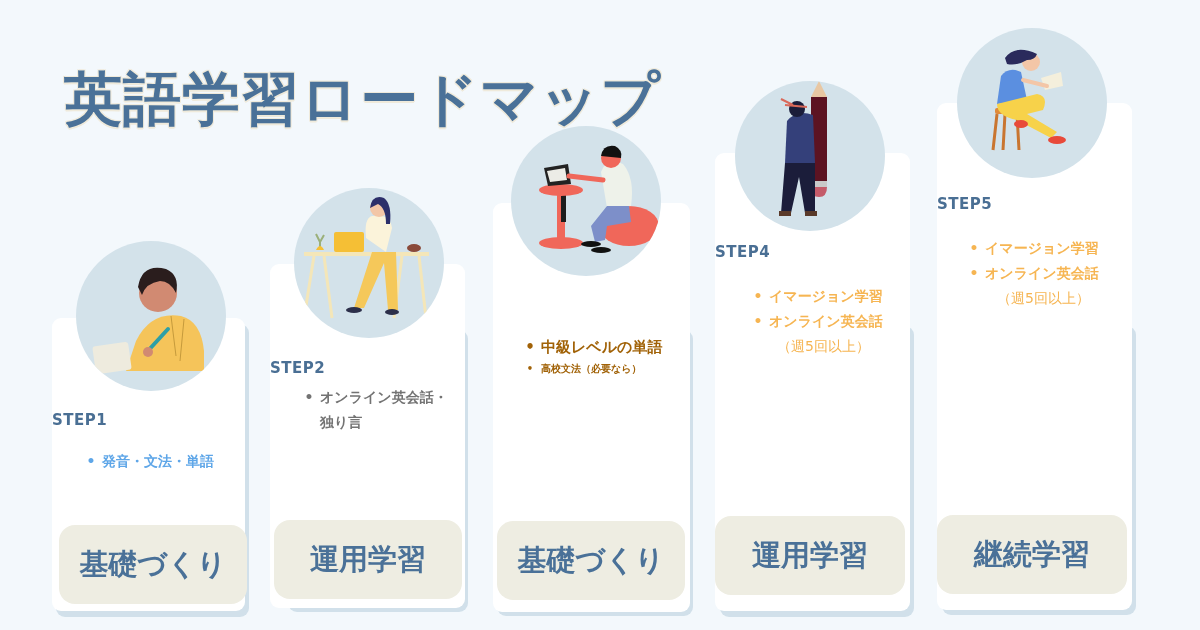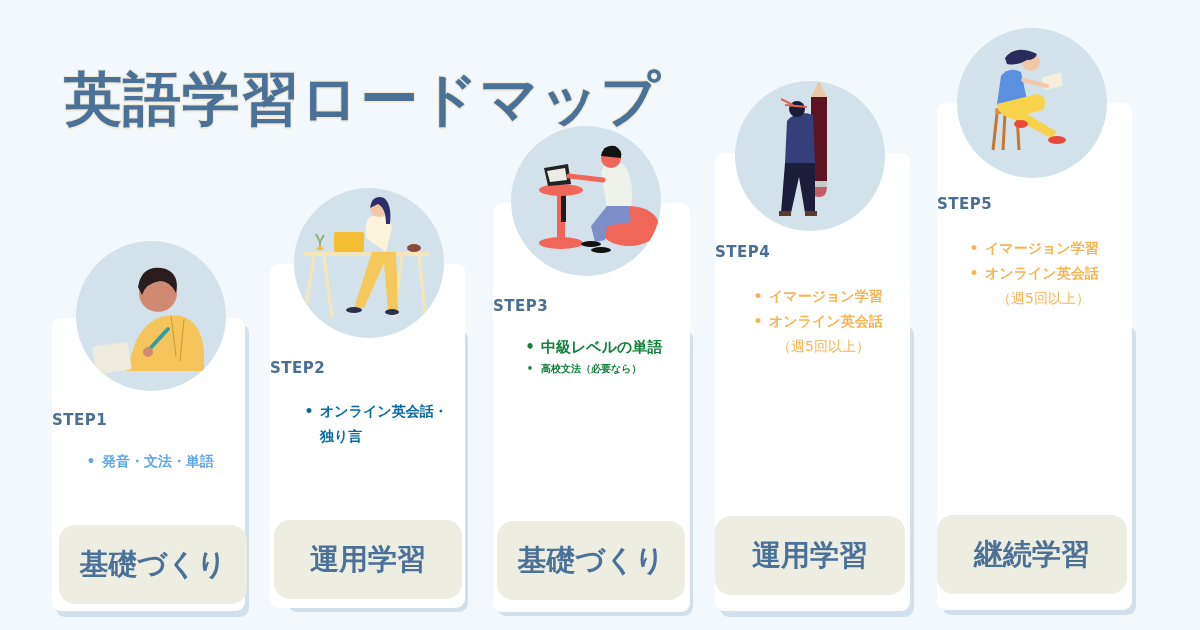--- a/index.html
+++ b/index.html
@@ -68,21 +68,21 @@
     <path d="M62 46 Q66 22 90 28 Q104 34 100 52 Q94 40 84 40 Q70 42 66 54 Z" fill="#2a1d1d"></path>
     <rect x="18" y="103" width="36" height="28" rx="3" fill="#eeebde" transform="rotate(-8 36 117)"></rect>
     <path d="M70 112 L92 88" stroke="#2e9fa6" stroke-width="4" stroke-linecap="round"></path>
     <circle cx="72" cy="111" r="5" fill="#d18a72"></circle>
   </svg>
 </div>
 
 <div class="card-shadow" style="left:288px; top:330px; width:180px; height:282px;"></div>
 <div class="card" style="left:270px; top:264px; width:195px; height:344px;">
   <div class="step-label" style="top:95px;">STEP2</div>
-  <ul class="bullets" style="top:119px; color:#0369a1; padding-left:12px;">
+  <ul class="bullets" style="top:105px; color:#737373; padding-left:12px;">
     <li><span class="dot">•</span><span>オンライン英会話・</span></li>
     <li><span class="dot"></span><span>独り言</span></li>
   </ul>
   <div class="pill" style="left:4px; top:256px; width:188px; height:79px;">
     <span>運用学習</span>
   </div>
 </div>
 <div class="circle" style="left:294px; top:188px;">
   <svg viewBox="0 0 150 150">
     <rect x="10" y="64" width="125" height="4" fill="#f4e6b8"></rect>
@@ -95,22 +95,21 @@
     <circle cx="85" cy="20" r="9" fill="#f3c6a7"></circle>
     <path d="M76 20 Q78 6 90 10 Q98 16 96 36 L92 36 Q92 20 84 16 Z" fill="#2c2f6a"></path>
     <ellipse cx="60" cy="122" rx="8" ry="3" fill="#2c2f4a"></ellipse>
     <ellipse cx="98" cy="124" rx="7" ry="3" fill="#2c2f4a"></ellipse>
     <ellipse cx="120" cy="60" rx="7" ry="4" fill="#8a4a3a"></ellipse>
   </svg>
 </div>
 
 <div class="card-shadow" style="left:497px; top:330px; width:196px; height:286px;"></div>
 <div class="card" style="left:493px; top:203px; width:197px; height:409px;">
-  <div class="step-label" style="top:94px;">STEP3</div>
-  <ul class="bullets" style="top:117px; color:#15803d; padding-left:10px; line-height:22px;">
+  <ul class="bullets" style="top:117px; color:#a16207; padding-left:10px; line-height:22px;">
     <li style="font-size:15px;"><span class="dot">•</span><span>中級レベルの単語</span></li>
     <li style="font-size:10px;"><span class="dot">•</span><span>高校文法（必要なら）</span></li>
   </ul>
   <div class="pill" style="left:4px; top:318px; width:188px; height:79px;">
     <span>基礎づくり</span>
   </div>
 </div>
 <div class="circle" style="left:511px; top:126px;">
   <svg viewBox="0 0 150 150">
     <ellipse cx="50" cy="117" rx="22" ry="6" fill="#f0675a"></ellipse>

